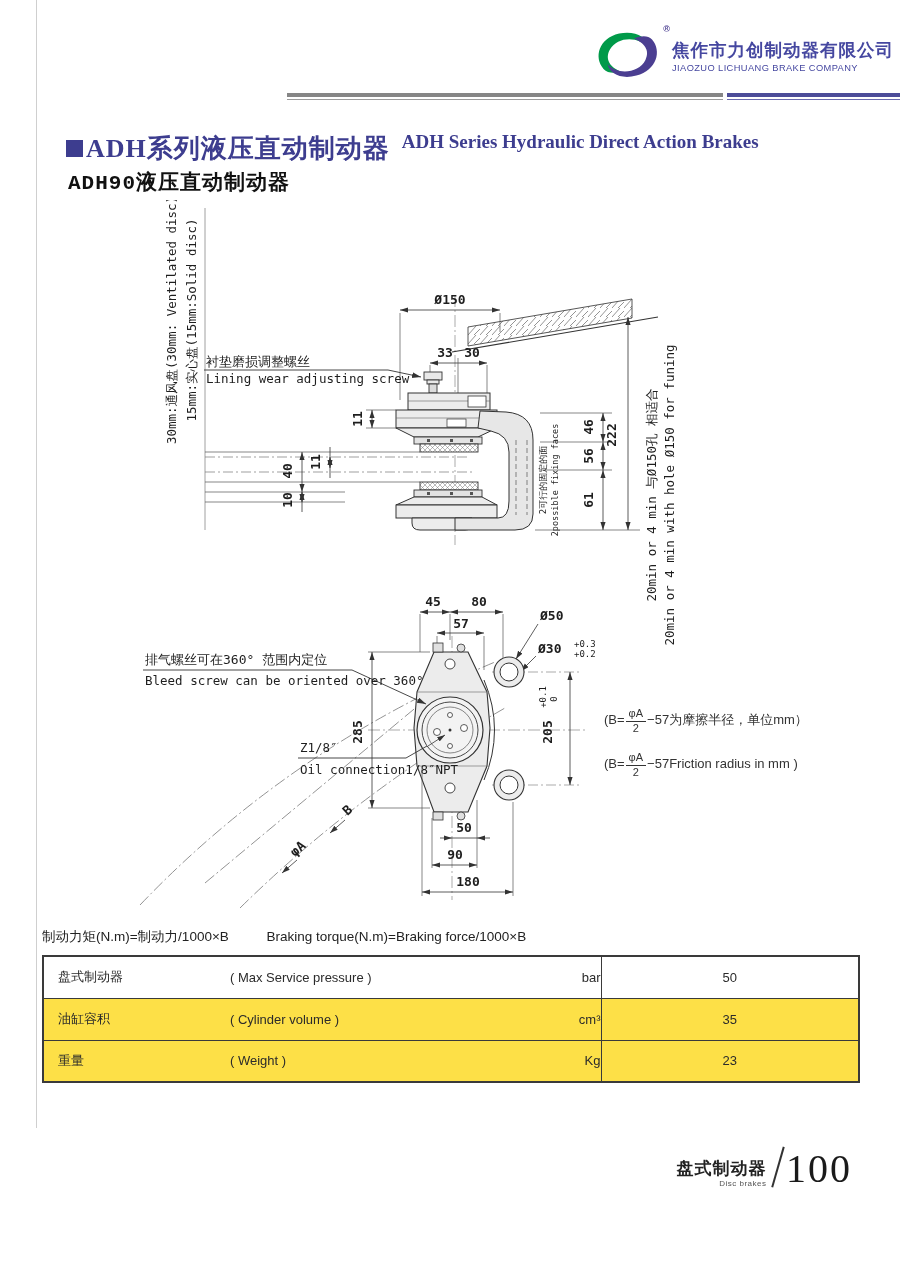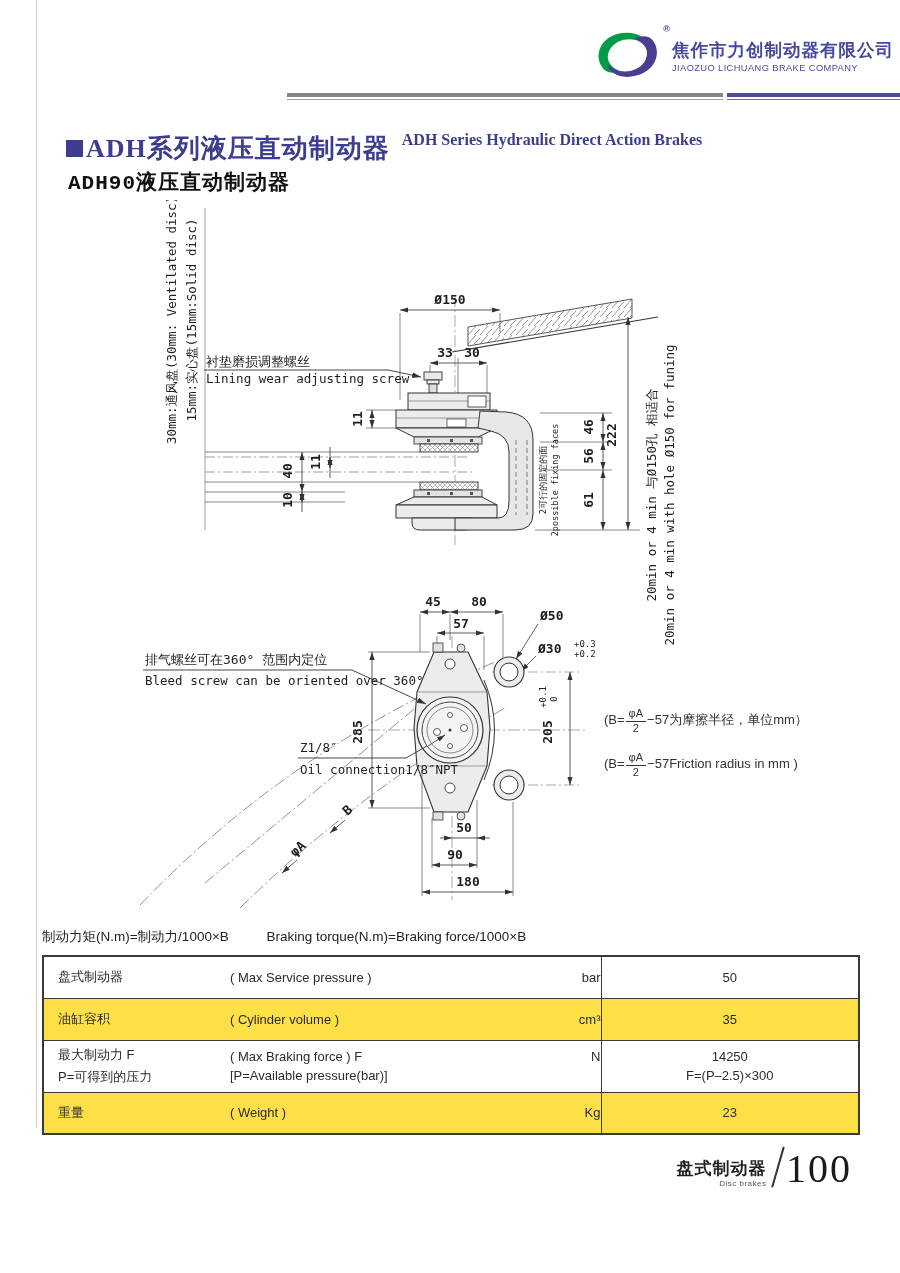--- a/index.html
+++ b/index.html
@@ -23,21 +23,21 @@
   .rule .b2 { height:1px; margin-top:2px; }
   .rule-gray { left:287px; width:436px; }
   .rule-gray .b1 { background:#868686; } .rule-gray .b2 { background:#9b9b9b; }
   .rule-purple { left:727px; width:173px; }
   .rule-purple .b1 { background:#4d4d99; } .rule-purple .b2 { background:#6a6aae; }
 
   
   .title-row { position:absolute; top:131px; left:66px; display:flex; align-items:flex-start; white-space:nowrap; }
   .title-sq { width:17px; height:17px; background:#3d3d8f; align-self:center; margin-right:3px; }
   .title-zh { font-family:"Liberation Serif", serif; font-weight:bold; font-size:26px; color:#3d3d8f; letter-spacing:1px; }
-  .title-en { font-family:"Liberation Serif", serif; font-weight:bold; font-size:16px; color:#3d3d8f; margin-left:12px; }
+  .title-en { font-family:"Liberation Serif", serif; font-weight:bold; font-size:19px; color:#3d3d8f; margin-left:12px; }
   .model-title { position:absolute; top:168px; left:68px; font-family:Liberation Mono, monospace; font-weight:bold; font-size:21px; color:#111; letter-spacing:1px; }
 
   
   .drawing { position:absolute; top:200px; left:0; width:900px; height:720px; }
   .drawing svg { position:absolute; inset:0; }
   text.cad { font-family:"DejaVu Sans Mono", monospace; fill:#1e1e1e; }
   text.dimnum { font-family:"DejaVu Sans Mono", monospace; font-weight:bold; fill:#1e1e1e; font-size:13px; }
   .fr-note { position:absolute; font-size:13px; color:#333; white-space:nowrap; font-family:"Liberation Sans", sans-serif; }
   .frac { display:inline-flex; flex-direction:column; align-items:center; vertical-align:middle; font-size:11px; line-height:1.05; margin:0 1px; }
   .frac .num { border-bottom:1px solid #333; padding:0 3px 1px; }
@@ -362,37 +362,20 @@
       <td class="en">
             <div>( Cylinder volume )</div>
           </td>
       <td class="unit">
             <div>cm³</div>
           </td>
       <td class="val">
             <div>35</div>
           </td>
     </tr>
-    <tr class="r3">
-      <td class="zh">
-        <div>最大制动力  F</div>
-        <div class="l2">P=可得到的压力</div>
-      </td>
-      <td class="en">
-        <div>( Max Braking force ) F</div>
-        <div class="l2">[P=Available pressure(bar)]</div>
-      </td>
-      <td class="unit" style="vertical-align:top; padding-top:8px;">
-        <div>N</div>
-      </td>
-      <td class="val">
-        <div>14250</div>
-        <div class="l2">F=(P–2.5)×300</div>
-      </td>
-    </tr>
     <tr class="r4 alt">
       <td class="zh">
             <div>重量</div>
           </td>
       <td class="en">
             <div>( Weight )</div>
           </td>
       <td class="unit">
             <div>Kg</div>
           </td>

